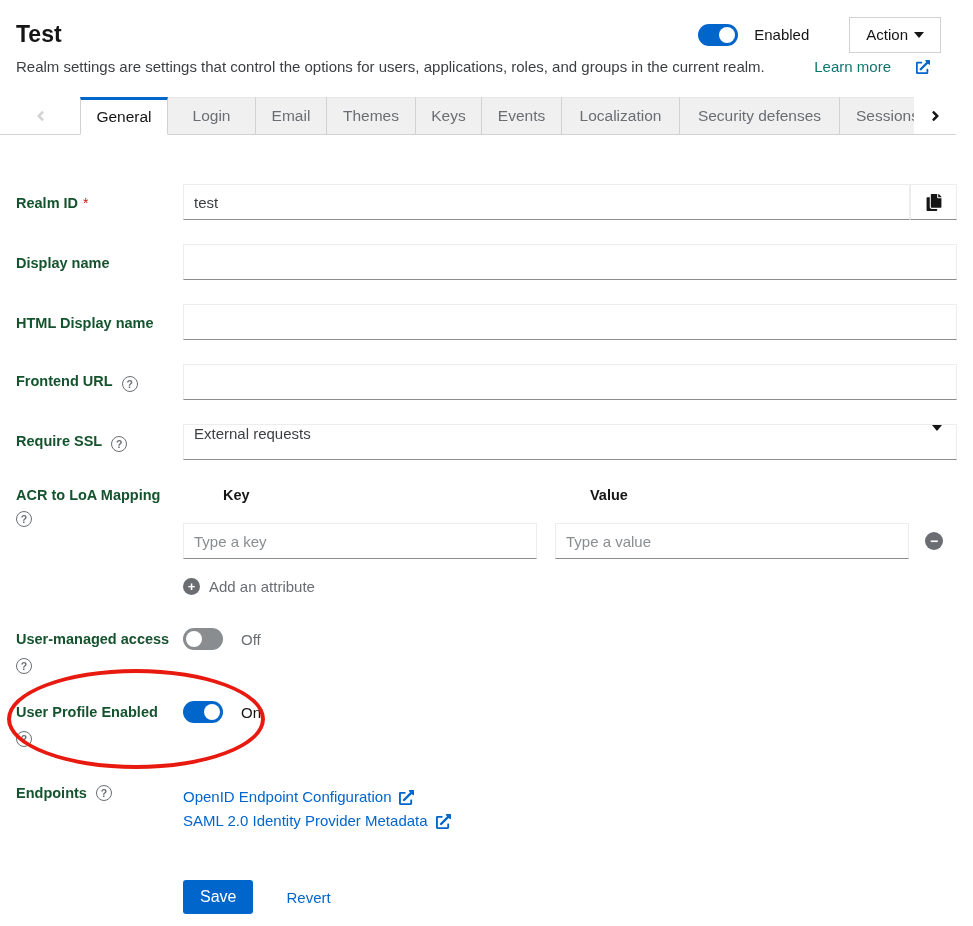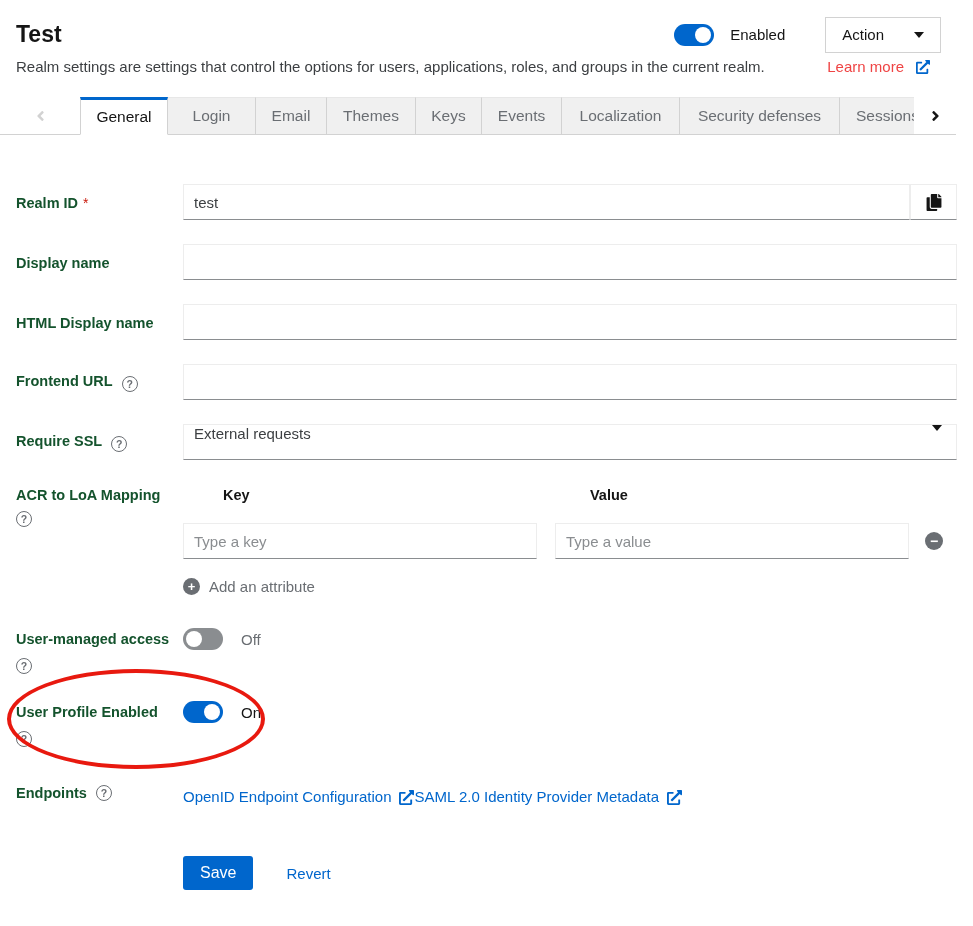--- a/index.html
+++ b/index.html
@@ -14,26 +14,26 @@
   .header-top { display:flex; align-items:center; height:37px; }
   .page-title { font-size:23px; font-weight:bold; color:#151515; }
   .header-controls { margin-left:auto; display:flex; align-items:center; }
   .switch { width:40px; height:22px; border-radius:11px; position:relative; cursor:pointer; flex:0 0 auto; }
   .switch.on  { background:#0066cc; }
   .switch.off { background:#8a8d90; }
   .switch .knob { position:absolute; top:3px; width:16px; height:16px; border-radius:50%; background:#fff; }
   .switch.on  .knob { right:3px; }
   .switch.off .knob { left:3px; }
   .enabled-label { margin-left:16px; color:#151515; }
-  .action-btn { margin-left:40px; display:flex; align-items:center; gap:30px; border:1px solid #d2d2d2;
+  .action-btn { margin-left:40px; display:flex; align-items:center; gap:6px; border:1px solid #d2d2d2;
     background:#fff; padding:0 16px; height:36px; font-size:15px; color:#151515; cursor:pointer; }
   .caret-down { width:0; height:0; border-left:5px solid transparent; border-right:5px solid transparent; border-top:6px solid #151515; }
   .header-desc-row { display:flex; align-items:center; margin-top:5px; }
   .page-desc { color:#3c3f42; }
-  .learn-more { margin-left:auto; margin-right:11px; color:#ef4444; display:inline-flex; align-items:center; gap:12px; text-decoration:none; cursor:pointer; }
+  .learn-more { margin-left:auto; margin-right:11px; color:#0f766e; display:inline-flex; align-items:center; gap:25px; text-decoration:none; cursor:pointer; }
   .ext-icon { width:14px; height:14px; fill:#0066cc; }
   
   .tabs { display:flex; height:38px; margin-top:22px; align-items:stretch; }
   .tab-scroll { display:flex; align-items:center; justify-content:center; border-bottom:1px solid #d2d2d2; background:#fff; cursor:pointer; }
   .tab-scroll.left  { width:80px; }
   .tab-scroll.left svg  { width:11px; height:16px; fill:#d2d2d2; }
   .tab-scroll.right { width:42px; }
   .tab-scroll.right svg { width:11px; height:16px; fill:#151515; }
   .tab { flex:0 0 auto; display:flex; align-items:center; justify-content:center; background:#f0f0f0; color:#6a6e73;
     border-right:1px solid #d2d2d2; border-bottom:1px solid #d2d2d2; border-top:1px solid #e7e7e7;
@@ -84,21 +84,21 @@
   .toggle-control { display:flex; align-items:center; height:22px; }
   .state-label { margin-left:18px; }
   .state-label.off { color:#6a6e73; }
   .state-label.on  { color:#151515; }
   .annotated { position:relative; }
   .annotation-ellipse { position:absolute; left:-9px; top:-32px; width:258px; height:100px;
     border:4px solid #e8190f; border-radius:50%; pointer-events:none; z-index:5; }
   
   .row.endpoints-row { margin-top:38px; align-items:flex-start; }
   .endpoints-label-wrap { display:flex; align-items:center; gap:9px; }
-  .endpoint-links { display:flex; flex-direction:row; }
+  .endpoint-links { display:flex; flex-direction:column; }
   .endpoint-link { color:#0066cc; text-decoration:none; line-height:24px; display:inline-flex; align-items:center; gap:8px; cursor:pointer; }
   .endpoint-link .ext-icon { width:15px; height:15px; }
   
   .actions-row { margin-top:47px; padding-left:167px; display:flex; align-items:center; }
   .save-btn { background:#0066cc; color:#fff; border:none; height:34px; padding:0 17px; font-size:16px;
     font-family:"Liberation Sans",sans-serif; border-radius:3px; cursor:pointer; }
   .revert-link { color:#0066cc; margin-left:33px; text-decoration:none; cursor:pointer; }
 </style>
 </head>
 <body>

